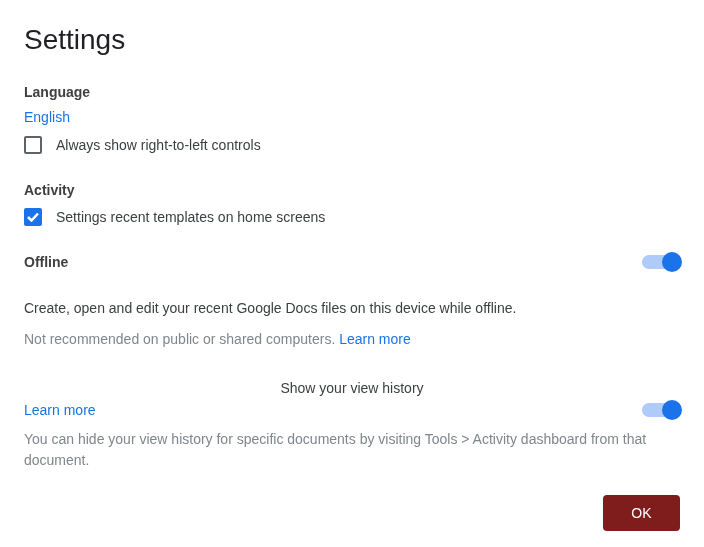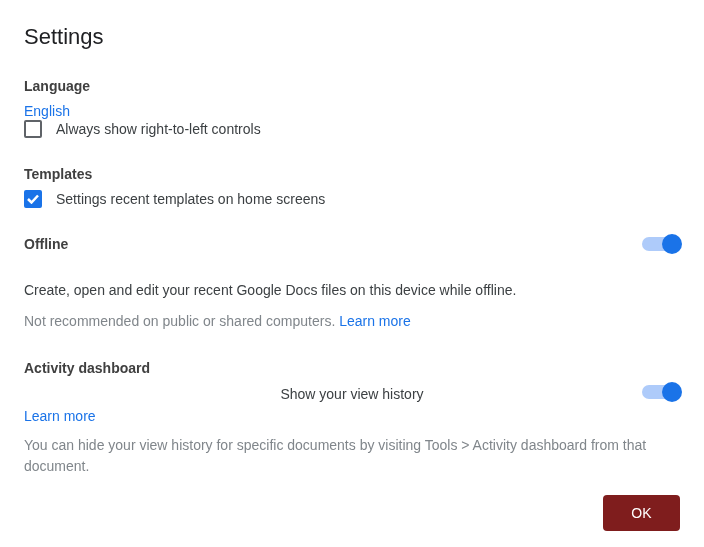--- a/index.html
+++ b/index.html
@@ -6,41 +6,42 @@
     body {
       font-family: Arial, Helvetica, sans-serif;
       background: #fff;
       width: 704px;
       height: 547px;
       padding: 24px 24px 0 24px;
       position: relative;
       color: #3c4043;
     }
     h1.page-title {
-      font-size: 22px;
+      font-size: 28px;
       font-weight: 400;
       color: #202124;
       margin-bottom: 28px;
     }
     .section-header {
       font-size: 14px;
       font-weight: 700;
       color: #404040;
       margin-bottom: 8px;
     }
     .section { margin-bottom: 28px; position: relative; }
     .link {
       color: #1a73e8;
       font-size: 14px;
       text-decoration: none;
       cursor: pointer;
     }
     .checkbox-row {
       display: flex;
       align-items: center;
+      margin-top: 10px;
       cursor: pointer;
     }
     .checkbox {
       width: 18px;
       height: 18px;
       border-radius: 2px;
       margin-right: 14px;
       display: flex;
       align-items: center;
       justify-content: center;
@@ -127,21 +128,21 @@
 <div class="section">
   <div class="section-header">Language</div>
   <a class="link">English</a>
   <div class="checkbox-row">
     <div class="checkbox unchecked"></div>
     <span class="checkbox-label">Always show right-to-left controls</span>
   </div>
 </div>
 
 <div class="section">
-  <div class="section-header">Templates</div>
+  <div class="section-header">Activity</div>
   <div class="checkbox-row">
     <div class="checkbox checked">
       <svg class="check-icon" viewBox="0 0 12 10">
         <polyline points="1,5 4.5,8.5 11,1.5"></polyline>
       </svg>
     </div>
     <span class="checkbox-label">Settings recent templates on home screens</span>
   </div>
 </div>
 
@@ -151,21 +152,20 @@
     <div class="toggle-track"></div>
     <div class="toggle-thumb"></div>
   </div>
   <div class="desc">Create, open and edit your recent Google Docs files on this device while offline.</div>
   <div class="muted muted-line">
     <span>Not recommended on public or shared computers. </span><a class="link">Learn more</a>
   </div>
 </div>
 
 <div class="section">
-  <div class="section-header">Activity dashboard</div>
   <div class="desc" style="margin-top:6px;text-align:center;">Show your view history</div>
   <div class="toggle" style="top:22px;">
     <div class="toggle-track"></div>
     <div class="toggle-thumb"></div>
   </div>
   <div class="subline"><a class="link">Learn more</a></div>
   <div class="muted muted-line">You can hide your view history for specific documents by visiting Tools &gt; Activity dashboard from that document.</div>
 </div>
 
 <button class="ok-button">OK</button>

